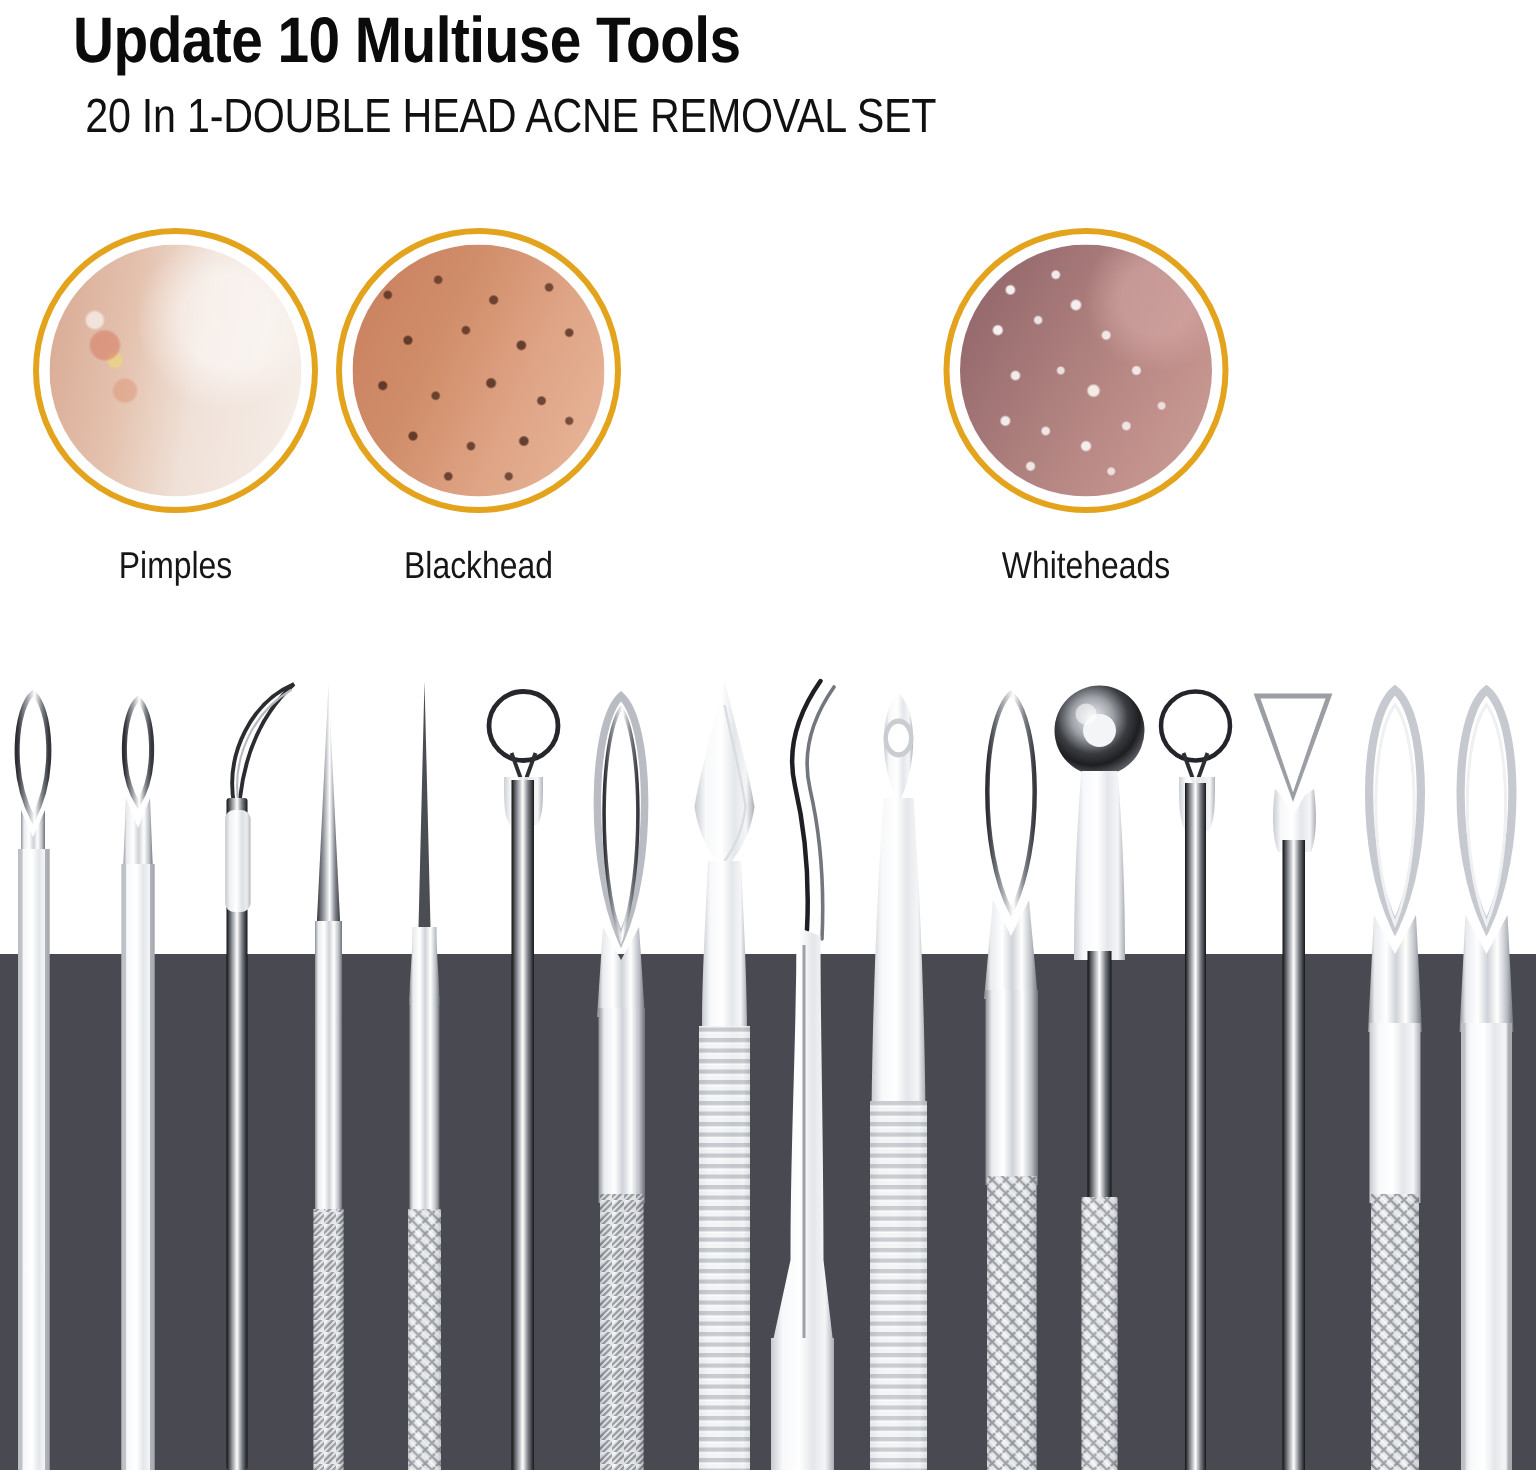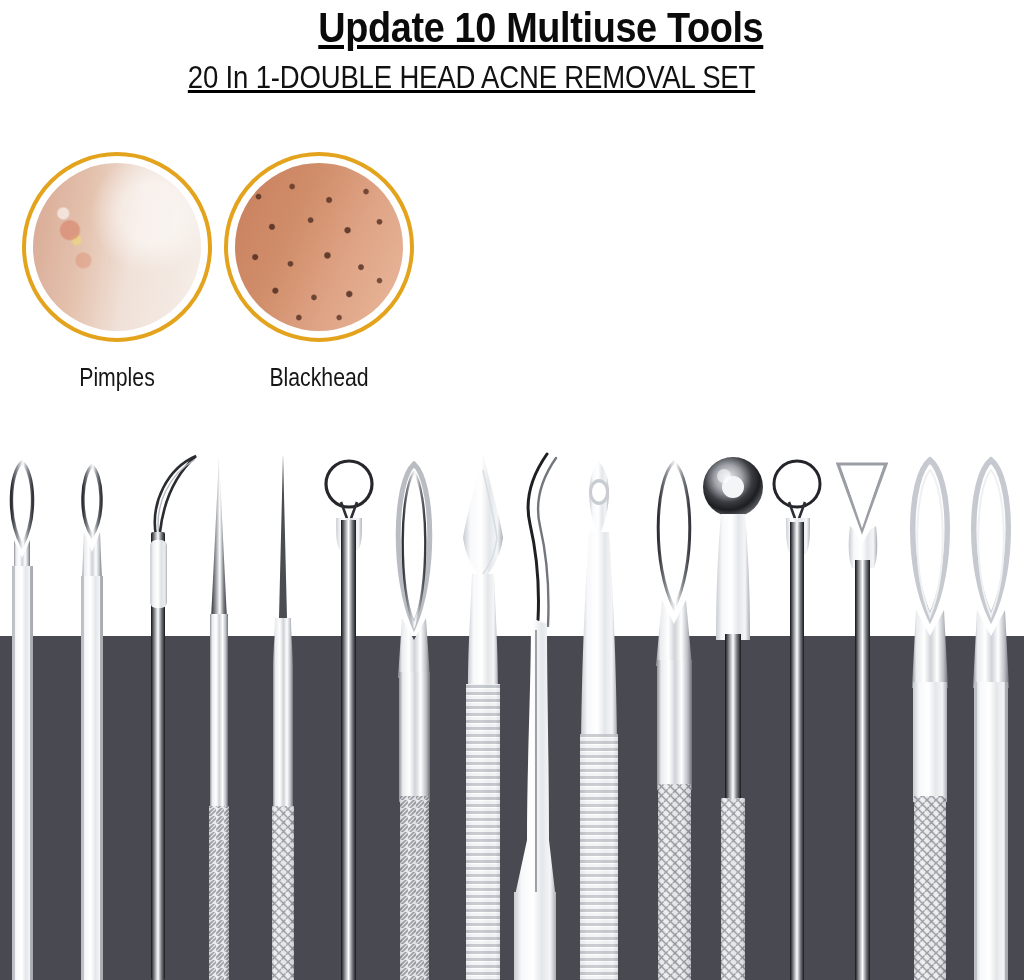--- a/index.html
+++ b/index.html
@@ -15,22 +15,21 @@
     overflow: hidden;
     font-family: "Liberation Sans", sans-serif;
     -webkit-font-smoothing: antialiased;
   }
 
   
   .headings {
     position: absolute;
     left: 0; top: 0;
     width: 812px;
-    text-align: right;
-    text-decoration: underline;
+    text-align: left;
   }
   .title {
     margin: 0;
     padding-top: 2px;
     font-family: "Liberation Sans", sans-serif;
     font-weight: 700;
     font-size: 43px;
     line-height: 50px;
     letter-spacing: -0.4px;
     color: #0b0b0b;
@@ -228,20 +227,28 @@
   <div class="condition" style="left:209px;text-align:center;">
     <div class="ring">
       <div class="disc">
         <div class="skin skin-blackhead"></div>
       </div>
     </div>
     <div class="cond-label">Blackhead</div>
   </div>
 
 
+  <div class="condition" style="left:614px;">
+    <div class="ring">
+      <div class="disc">
+        <div class="skin skin-whiteheads"></div>
+      </div>
+    </div>
+    <div class="cond-label">Whiteheads</div>
+  </div>
 
 
 </div>
 
 <div class="tools">
   <div class="tools-bg-dark"></div>
 
   <svg class="clip" viewBox="0 0 1024 540" preserveAspectRatio="none">
     <defs>
 

